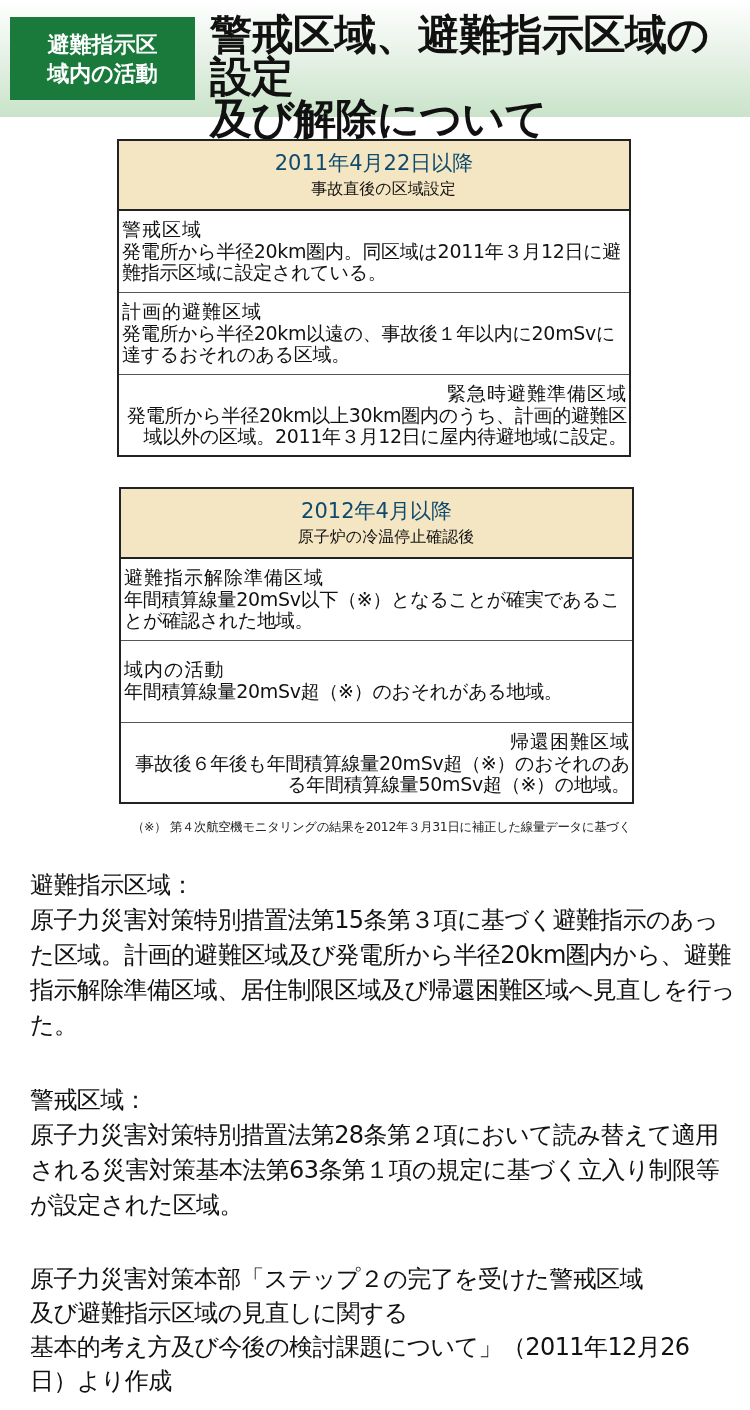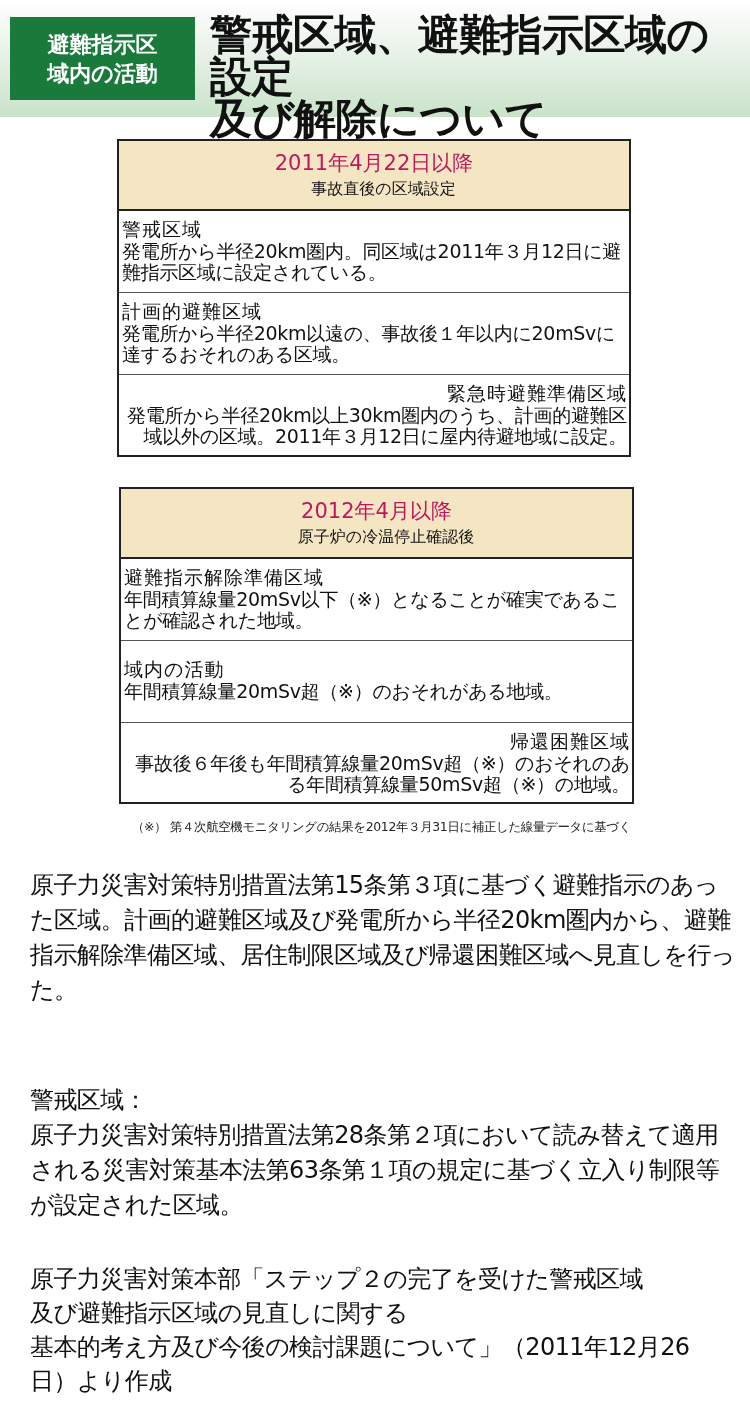--- a/index.html
+++ b/index.html
@@ -58,21 +58,21 @@
       background: #f5e6c3;
       border-bottom: 2px solid #222222;
       text-align: center;
       box-sizing: border-box;
       height: 70px;
       padding-top: 8px;
     }
     .zone-head .date {
       font-size: 21px;
       line-height: 28px;
-      color: #be185d;
+      color: #0c4a6e;
     }
     .zone-head .sub {
       font-size: 16px;
       line-height: 24px;
       color: #111;
       padding-left: 19px;
     }
     .zone-row {
       border-bottom: 1px solid #555555;
       box-sizing: border-box;
@@ -169,20 +169,21 @@
   </div>
   <div class="zone-row">
     <div class="name">帰還困難区域</div>
     <div class="desc">事故後６年後も年間積算線量20mSv超（※）のおそれのある年間積算線量50mSv超（※）の地域。</div>
   </div>
 </div>
 
 <div class="footnote">（※） 第４次航空機モニタリングの結果を2012年３月31日に補正した線量データに基づく</div>
 
 <div class="def-block d1">
+  <span class="def-title">避難指示区域：</span>
   <span class="def-body">原子力災害対策特別措置法第15条第３項に基づく避難指示のあった区域。計画的避難区域及び発電所から半径20km圏内から、避難指示解除準備区域、居住制限区域及び帰還困難区域へ見直しを行った。</span>
 </div>
 
 <div class="def-block d2">
   <span class="def-title">警戒区域：</span>
   <span class="def-body">原子力災害対策特別措置法第28条第２項において読み替えて適用される災害対策基本法第63条第１項の規定に基づく立入り制限等が設定された区域。</span>
 </div>
 
 <div class="def-block d3">
   <span class="def-body">原子力災害対策本部「ステップ２の完了を受けた警戒区域</span>

